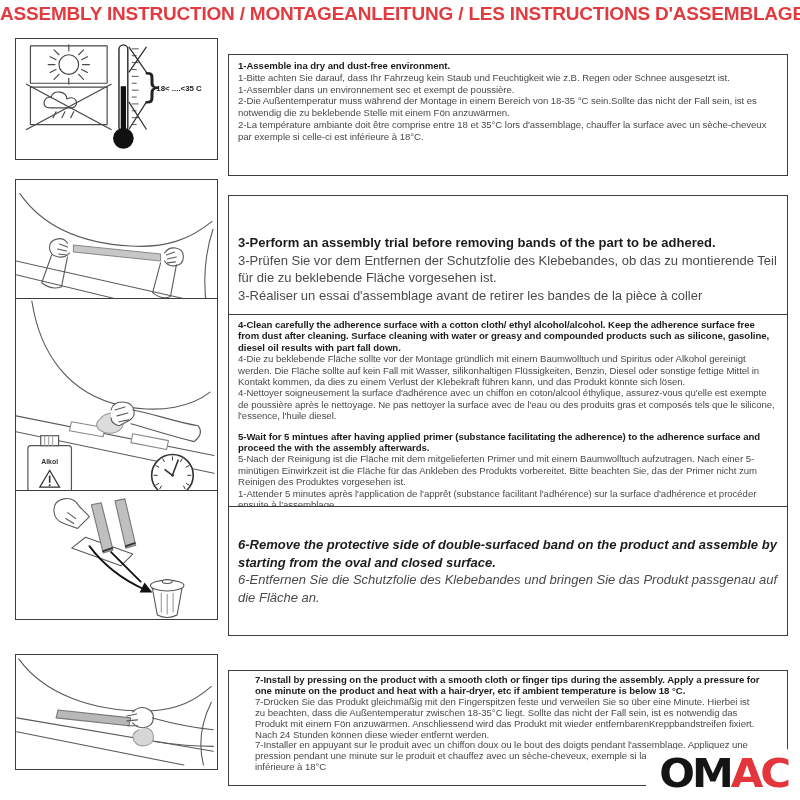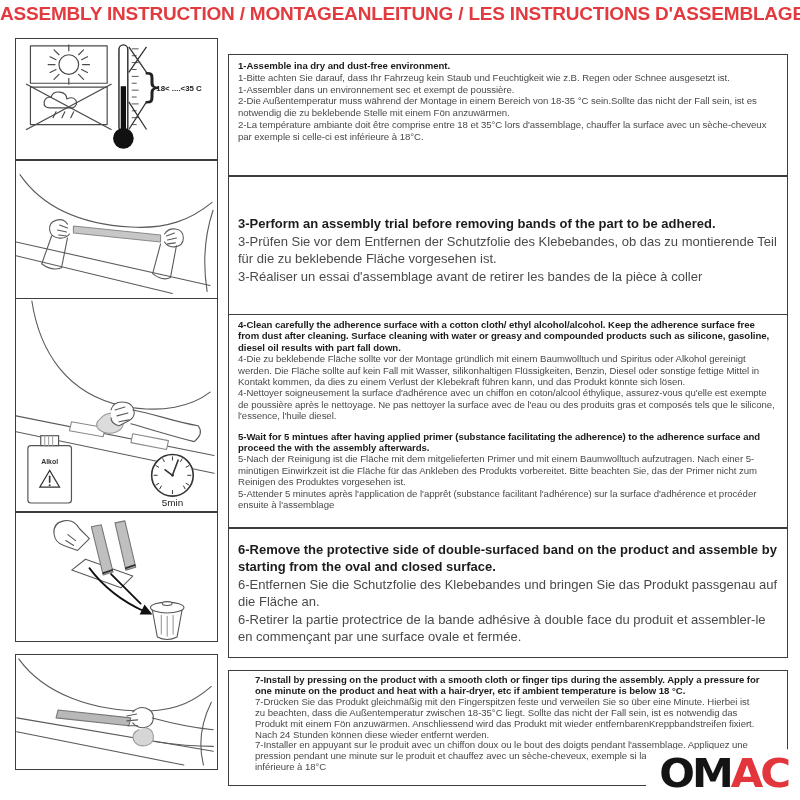--- a/index.html
+++ b/index.html
@@ -8,23 +8,23 @@
          font-size:19px;font-weight:700;letter-spacing:-0.2px;
          color:var(--title_red,#e23a3f);white-space:nowrap;}
   .box{position:absolute;border:1.5px solid var(--border_dark,#3d3d3d);background:#fff;box-sizing:border-box;}
   .illu{left:15px;width:203px;}
   .illu svg{width:100%;height:100%;display:block;}
   .txt{left:228px;width:560px;padding:5px 9px;overflow:hidden;margin-top:16px;}
   .txt p{margin:0;color:var(--text_gray,#4a4a4a);}
   .txt p.b{font-weight:700;color:var(--text_dark,#1c1c1c);}
   .txt p.gap{margin-top:9px;}
   .r1{top:38px;height:122px;}
-  .r2{top:160px;height:148px;}
+  .r2{top:179px;height:148px;}
   .r3{top:298px;height:214px;}
-  .r4{top:512px;height:130px;}
+  .r4{top:490px;height:130px;font-style:italic;}
   .r5{top:654px;height:116px;}
   .small p{font-size:9.6px;line-height:11.8px;letter-spacing:-0.05px;}
   .r3.txt{padding:4px 9px;} .r3 p{line-height:11.4px;}
   .r5.txt{padding:4px 26px;} .r5 p{line-height:10.9px;}
   .big p{font-size:13px;line-height:17.5px;}
   .center{display:flex;flex-direction:column;justify-content:center;}
   .logo{position:absolute;left:646px;top:748px;width:144px;height:50px;background:#fff;
         display:flex;align-items:center;justify-content:flex-end;
         font-family:"DejaVu Sans",sans-serif;font-weight:700;font-size:42px;
         letter-spacing:-3px;transform:scale(1,0.95);}
@@ -127,21 +127,21 @@
       <text x="158" y="209" font-size="10" fill="#222" text-anchor="middle">5min</text>
     </g>
   </svg>
 </div>
 <div class="box txt small r3">
     <p class="b">4-Clean carefully the adherence surface with a cotton cloth/ ethyl alcohol/alcohol. Keep the adherence surface free from dust after cleaning. Surface cleaning with water or greasy and compounded products such as silicone, gasoline, diesel oil results with part fall down.</p>
     <p class="">4-Die zu beklebende Fläche sollte vor der Montage gründlich mit einem Baumwolltuch und Spiritus oder Alkohol gereinigt werden. Die Fläche sollte auf kein Fall mit Wasser, silikonhaltigen Flüssigkeiten, Benzin, Diesel oder sonstige fettige Mittel in Kontakt kommen, da dies zu einem Verlust der Klebekraft führen kann, und das Produkt könnte sich lösen.</p>
     <p class="">4-Nettoyer soigneusement la surface d'adhérence avec un chiffon en coton/alcool éthylique, assurez-vous qu'elle est exempte de poussière après le nettoyage. Ne pas nettoyer la surface avec de l'eau ou des produits gras et composés tels que le silicone, l'essence, l'huile diesel.</p>
     <p class="b gap">5-Wait for 5 mintues after having applied primer (substance facilitating the adherence) to the adherence surface and proceed the with the assembly afterwards.</p>
     <p class="">5-Nach der Reinigung ist die Fläche mit dem mitgelieferten Primer und mit einem Baumwolltuch aufzutragen. Nach einer 5-minütigen Einwirkzeit ist die Fläche für das Ankleben des Produkts vorbereitet. Bitte beachten Sie, das der Primer nicht zum Reinigen des Produktes vorgesehen ist.</p>
-    <p class="">5-Attender 5 minutes après l'application de l'apprêt (substance facilitant l'adhérence) sur la surface d'adhérence et procéder ensuite à l'assemblage</p>
+    <p class="">1-Attender 5 minutes après l'application de l'apprêt (substance facilitant l'adhérence) sur la surface d'adhérence et procéder ensuite à l'assemblage</p>
   </div>
 
 <div class="box illu r4">
   <svg viewBox="0 0 203 130">
     <g stroke="#5a5a5a" fill="none" stroke-width="1.1" stroke-linecap="round" stroke-linejoin="round">
       <g>
         <path d="M64 16 q-6 -10 -16 -8 q-11 2 -10 13 q1 9 10 12 l14 5 12 -12 z" fill="#fff"></path>
         <path d="M52 22l8 6 M50 28l8 5"></path>
       </g>
       <polygon points="56,58 106,76 118,64 70,47" fill="#fff"></polygon>
@@ -158,21 +158,20 @@
         <ellipse cx="153" cy="96" rx="17" ry="5.5" fill="#fff"></ellipse>
         <ellipse cx="153" cy="92" rx="5" ry="2" fill="#fff"></ellipse>
         <path d="M147 104v19 M153 105v20 M159 104v19" stroke="#999"></path>
       </g>
     </g>
   </svg>
 </div>
 <div class="box txt big center r4">
     <p class="b">6-Remove the protective side of double-surfaced band on the product and assemble by starting from the oval and closed surface.</p>
     <p class="">6-Entfernen Sie die Schutzfolie des Klebebandes und bringen Sie das Produkt passgenau auf die Fläche an.</p>
-    <p class="">6-Retirer la partie protectrice de la bande adhésive à double face du produit et assembler-le en commençant par une surface ovale et fermée.</p>
   </div>
 
 <div class="box illu r5">
   <svg viewBox="0 0 203 116">
     <g stroke="#5a5a5a" fill="none" stroke-width="1.1" stroke-linecap="round" stroke-linejoin="round">
       <path d="M2 4 C 28 40, 78 58, 134 57 C 164 56, 182 46, 198 32"></path>
       <path d="M198 48 C 188 68, 184 88, 190 112"></path>
       <path d="M0 64 L 200 98 M0 78 L 170 112"></path>
       <polygon points="42,56 116,64 114,72 40,64" fill="#b8b8b8" stroke="#777"></polygon>
       <g>

